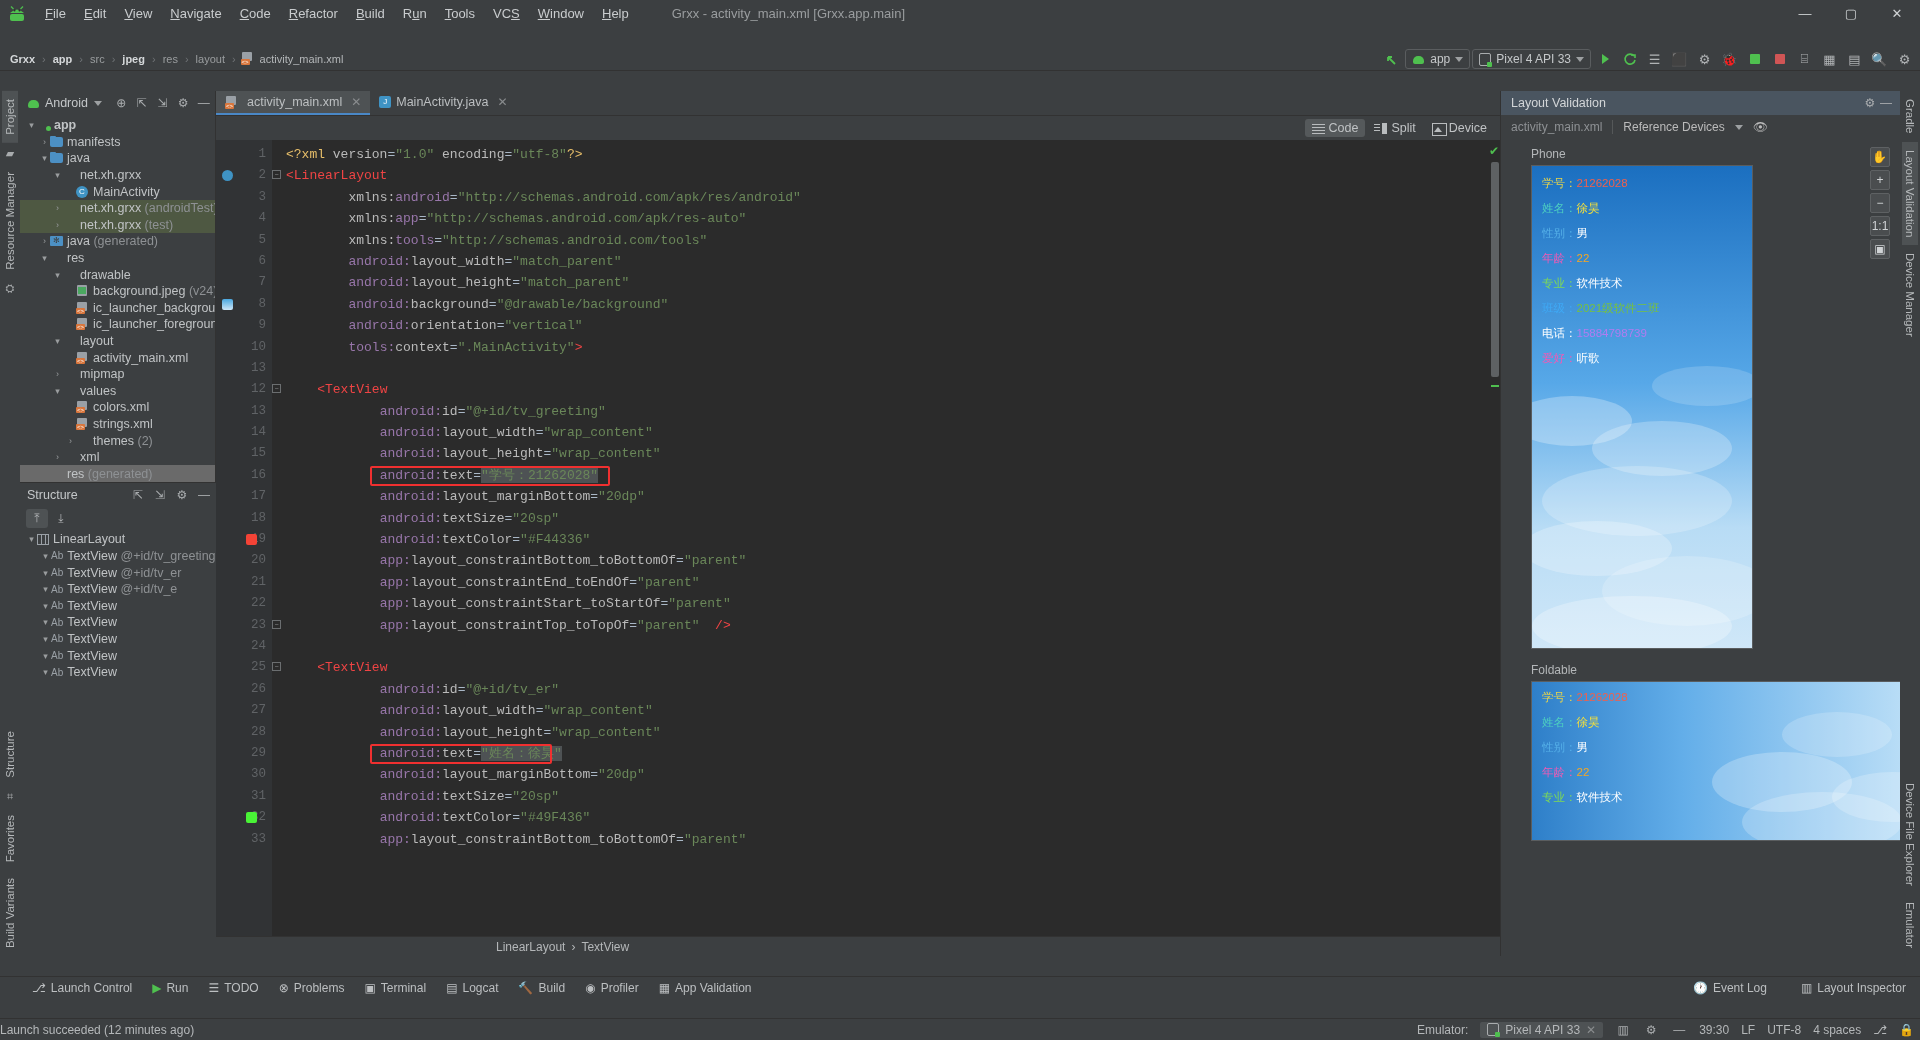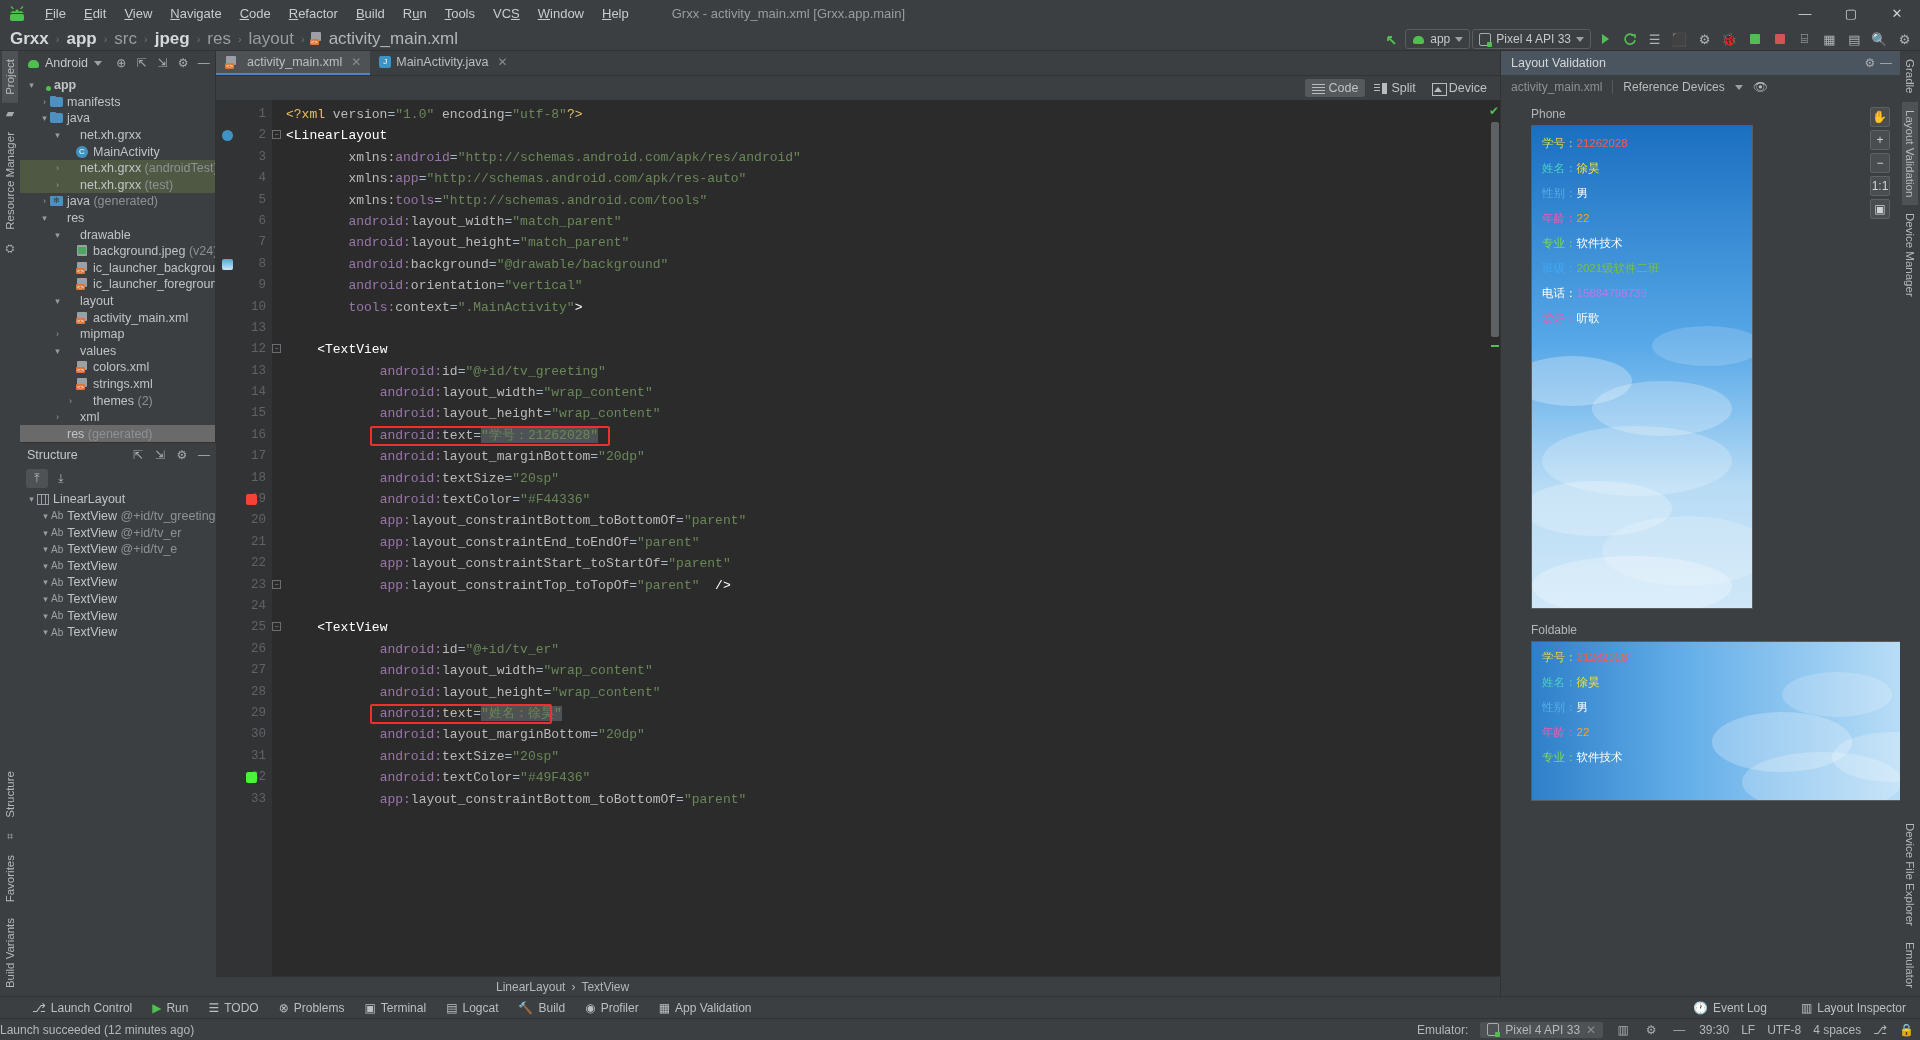--- a/index.html
+++ b/index.html
@@ -4,21 +4,21 @@
 <style>
   * { box-sizing: border-box; margin: 0; padding: 0; }
   html, body {
     width: 1920px; height: 1040px;
     background: #3c3f41;
     font-family: "Liberation Sans", sans-serif;
     font-size: 12.5px;
     color: #bbbbbb;
     overflow: hidden;
   }
-  .app { position: relative; width: 1920px; height: 1040px; display: flex; flex-direction: column; }
+  .app { position: relative; width: 1920px; height: 1040px; display: flex; flex-direction: column; gap: 20px; }
 
   
   .menubar {
     height: 27px; background: #3c3f41; display: flex; align-items: center;
     padding-left: 6px; flex: 0 0 27px; position: relative;
   }
   .droid-logo { width: 22px; height: 18px; position: relative; margin-right: 8px; }
   .menu-item {
     padding: 2px 9px; color: #c9ccce; font-size: 13px; line-height: 18px; white-space: nowrap;
   }
@@ -28,21 +28,21 @@
   }
   .win-ctrls { position: absolute; right: 0; top: 0; height: 27px; display: flex; align-items: center; }
   .win-btn { width: 46px; height: 27px; display: flex; align-items: center; justify-content: center; color: #cfd2d4; font-size: 13px; }
 
   
   .navbar {
     height: 24px; background: #3c3f41; display: flex; align-items: center;
     padding-left: 8px; flex: 0 0 24px; border-bottom: 1px solid #323232;
     position: relative;
   }
-  .crumb { color: #b4b7b9; font-size: 17px; padding: 0 2px; white-space: nowrap; }
+  .crumb { color: #b4b7b9; font-size: 11px; padding: 0 2px; white-space: nowrap; }
   .crumb.bold { font-weight: bold; color: #d5d8da; }
   .crumb.dim { color: #9a9d9f; }
   .crumb-sep { color: #6f7376; padding: 0 5px; font-size: 11px; }
   .xmlicon {
     display: inline-block; width: 13px; height: 13px; position: relative;
     margin-right: 4px; vertical-align: -2px;
   }
   .xmlicon::before {
     content: ""; position: absolute; left: 1px; top: 0; width: 10px; height: 9px;
     background: #9aa0a6; border-radius: 1px;
@@ -180,21 +180,21 @@
   .code-area { flex:1 1 auto; display:flex; min-height:0; position:relative; background:#2b2b2b; }
   .gutter {
     width: 56px; flex: 0 0 56px; background:#313335; position:relative; font-family:"Liberation Mono",monospace;
     font-size:12.5px; color:#606366; padding-top: 4px;
   }
   .gline { height:21.4px; line-height:21.4px; text-align:right; padding-right:6px; position:relative; }
   .codetext {
     flex:1 1 auto; font-family:"Liberation Mono",monospace; font-size:13px; line-height:21.4px;
     padding-top:4px; padding-left:14px; white-space:pre; overflow:hidden; position:relative;
   }
-  .k-tag { color:#ffffff; }
+  .k-tag { color:#ef4444; }
   .k-attr { color:#bababa; }
   .k-ns { color:#9876aa; }
   .k-str { color:#6a8759; }
   .k-pi { color:#e8bf6a; }
   .k-eq { color:#a9b7c6; }
   .hl-box {
     position:absolute; border:2px solid #f03030; border-radius:2px; pointer-events:none;
   }
   .sel-text { background:#4e5254; }
   .right-rail { width: 12px; flex: 0 0 12px; background:#2b2b2b; position:relative; }

